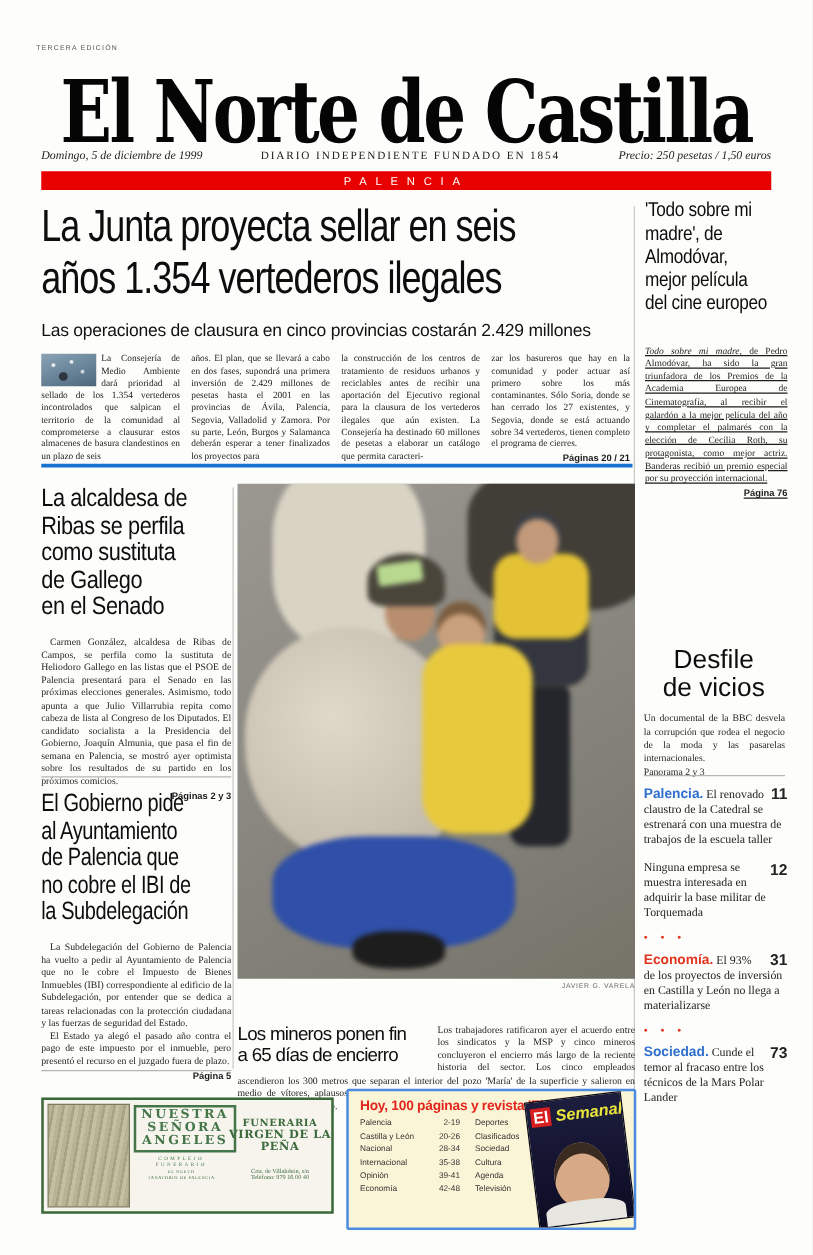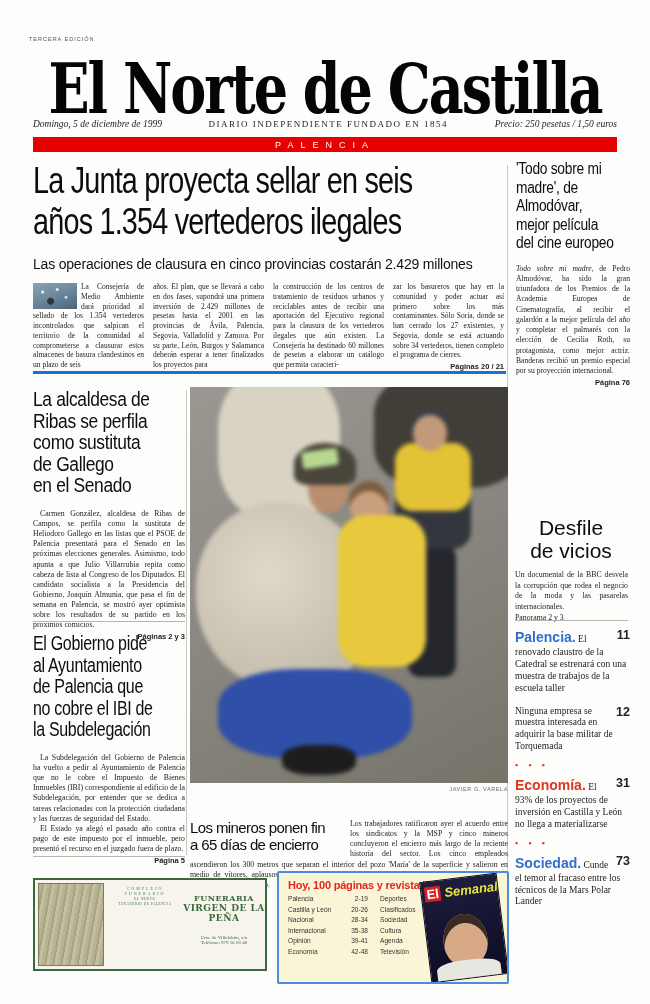--- a/index.html
+++ b/index.html
@@ -42,21 +42,21 @@
            radial-gradient(circle at 55% 25%, rgba(255,255,255,.8) 1px, transparent 2px),
            radial-gradient(circle at 75% 55%, rgba(255,255,255,.7) 1px, transparent 2px),
            radial-gradient(circle at 40% 70%, rgba(40,45,55,.9) 3px, transparent 4px),
            linear-gradient(160deg,#8aa3b5,#5f7a90 70%,#4e6579);}
   .blue-rule{position:absolute;left:33px;top:371px;width:473px;height:3px;background:#1673d2;}
 
   
   .almodovar{position:absolute;left:516px;top:160px;width:114px;}
   .almodovar .hl{font-size:16px;line-height:1.16;letter-spacing:-.3px;width:133px;
                  transform:scaleX(.86);transform-origin:0 0;}
-  .almodovar .body-txt{margin-top:11px;font-size:7.6px;line-height:1.35;}
+  .almodovar .body-txt{margin-top:23px;font-size:7.6px;line-height:1.35;text-decoration:underline;}
 
   
   .story-left{position:absolute;left:33px;width:152px;}
   .story-left .hl{font-size:20px;line-height:1.08;letter-spacing:-.4px;}
   .story-left .body-txt{margin-top:12px;font-size:7.8px;line-height:1.3;}
   .story-left .body-txt p{margin:0;text-indent:7px;}
   .hl-scale-a{width:172px;transform:scaleX(.87);transform-origin:0 0;}
   .hl-scale-b{width:188px;transform:scaleX(.8);transform-origin:0 0;}
 
   
@@ -109,21 +109,21 @@
   .pas-title{position:absolute;left:3px;top:53px;color:#fff;font-family:"Liberation Sans",sans-serif;
              font-weight:bold;font-size:11px;letter-spacing:.3px;}
   .pas-sub{position:absolute;left:4px;top:65px;color:#f4f4f2;font-style:italic;font-size:7.5px;}
   .desfile-hl{position:absolute;left:512px;top:517px;width:118px;text-align:center;
               font-size:21px;line-height:1.08;}
   .desfile-body{position:absolute;left:515px;top:570px;width:113px;font-size:7.8px;line-height:1.35;}
   .desfile-pages{display:block;text-align:left;font-size:7.8px;margin-top:1px;}
 
   .sidebar-index{position:absolute;left:515px;top:629px;width:115px;}
   .idx-item{font-size:9.5px;line-height:1.26;margin-bottom:11px;color:#222;}
-  .idx-sec{font-family:"Liberation Sans",sans-serif;font-weight:bold;font-size:14px;}
+  .idx-sec{font-family:"Liberation Sans",sans-serif;font-weight:bold;font-size:11px;}
   .idx-sec.blue{color:#2f6fd0;}
   .idx-sec.red{color:#e0341f;}
   .idx-pg{float:right;font-family:"Liberation Sans",sans-serif;font-weight:bold;font-size:12.5px;
           line-height:1;margin-left:4px;}
   .idx-dots{color:#e0341f;font-weight:bold;font-size:9px;letter-spacing:4px;margin:-4px 0 7px;}
 
   
   .ad-fun{position:absolute;left:33px;top:878px;width:234px;height:93px;border:2px solid #39683a;
           background:#f6f4ec;display:flex;box-sizing:border-box;}
   .ad-engraving{width:64px;margin:3px;background:
@@ -285,20 +285,25 @@
     <div class="idx-dots">• • •</div>
     <div class="idx-item">
       <span class="idx-pg">73</span>
       <span class="idx-sec blue">Sociedad.</span><span> Cunde el temor al fracaso entre los técnicos de la Mars Polar Lander</span>
     </div>
   </div>
 
   <div class="ad-fun">
     <div class="ad-engraving"></div>
     <div class="ad-logo">
+      <div class="ad-logo-frame">
+        <div class="ad-logo-line">NUESTRA</div>
+        <div class="ad-logo-line">SEÑORA</div>
+        <div class="ad-logo-line">ANGELES</div>
+      </div>
       <div class="ad-logo-sub">COMPLEJO FUNERARIO</div>
       <div class="ad-logo-sub2">EL NUEVO</div>
       <div class="ad-logo-sub2">TANATORIO DE PALENCIA</div>
     </div>
     <div class="ad-contact">
       <div class="ad-name1">FUNERARIA</div>
       <div class="ad-name2">VIRGEN DE LA PEÑA</div>
       <div class="ad-addr">Crta. de Villalobón, s/n</div>
       <div class="ad-phone">Teléfono: 979 16 00 40</div>
     </div>

